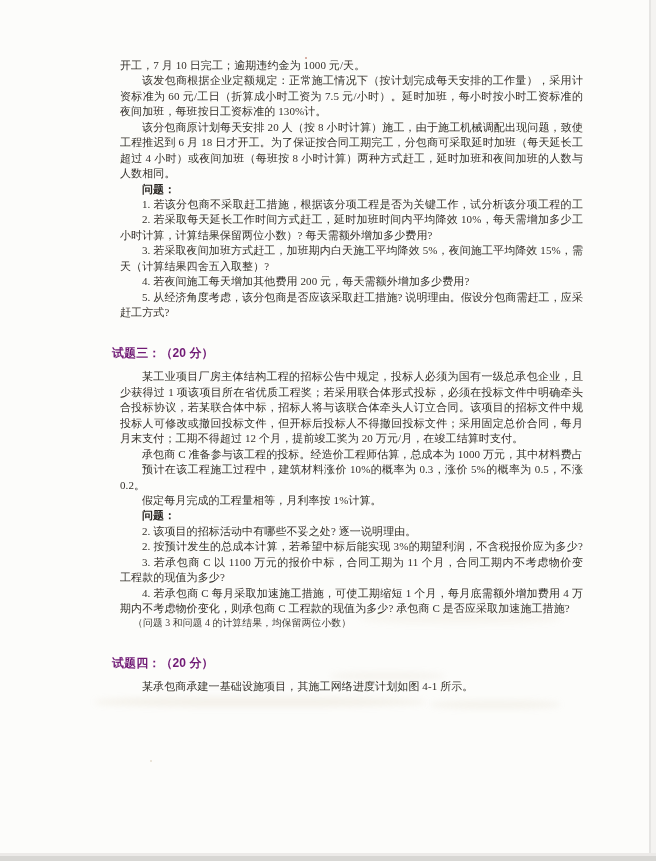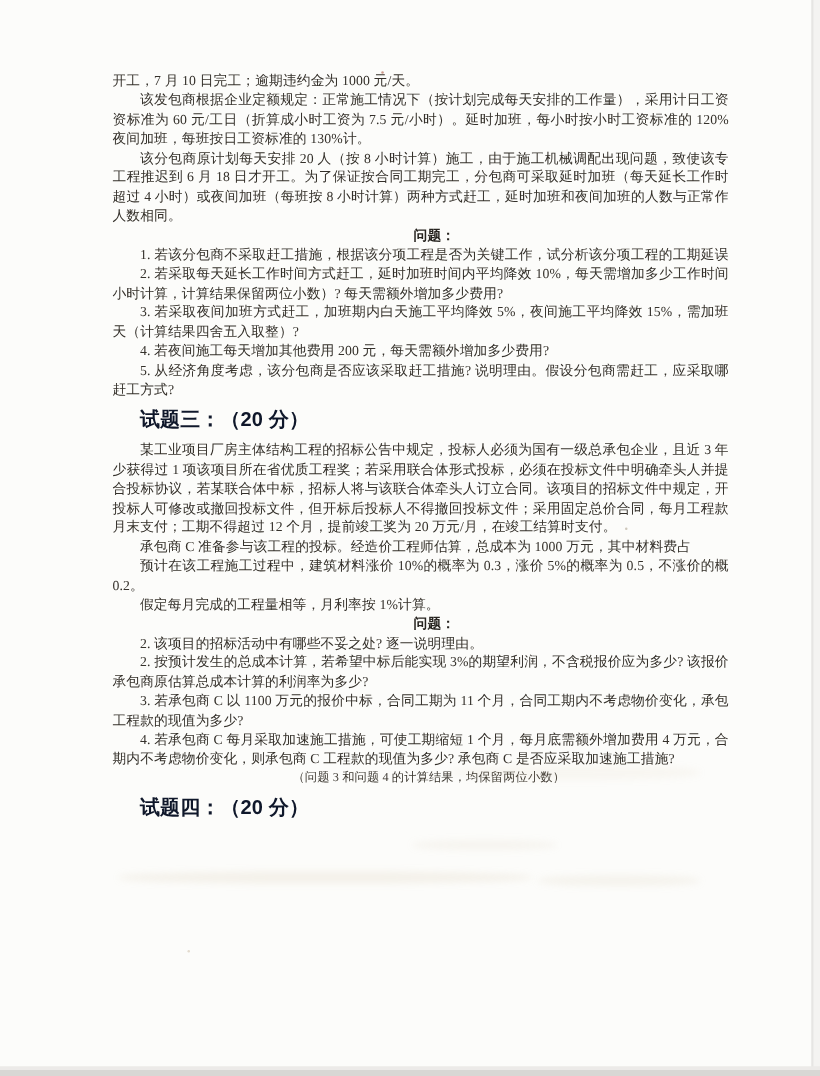--- a/index.html
+++ b/index.html
@@ -19,50 +19,49 @@
     left: 90px; top: 58px; width: 493px;
     font-size: 11px;
     line-height: 15.45px;
     color: #34302a;
     letter-spacing: 0.1px;
   }
   .line {
     height: 15.45px;
     overflow: hidden;
     text-align: left;
+    margin-left: 30px;
   }
   .line.indent { padding-left: 22px; }
   .line.full {
     text-align: justify;
     text-align-last: justify;
   }
   .line.label {
     font-family: Liberation Serif, serif;
     font-weight: 700;
     color: #26231f;
-    text-align: center;
   }
   .line.heading {
     font-family: "Liberation Sans", "DejaVu Sans", sans-serif;
     font-weight: 700;
-    font-size: 16px;
+    font-size: 12px;
     line-height: 24px;
     height: 24px;
-    margin: 5px 0 4px 0;
+    margin: 21px 0 4px 0;
     padding-left: 22px;
-    color: #0f172a;
+    color: #701a75;
     text-align: left;
   }
   .line.note {
     font-size: 9.8px;
     line-height: 14px;
     height: 14px;
     padding-left: 13px;
     color: #3c3831;
-    text-align: center;
   }
   
   .smudge {
     position: absolute;
     border-radius: 45%;
     filter: blur(3px);
     pointer-events: none;
   }
   .smudge.s1 { left: 95px;  top: 697px; width: 330px; height: 10px; background: rgba(200,178,145,0.14); }
   .smudge.s2 { left: 330px; top: 672px; width: 115px; height: 8px;  background: rgba(200,178,145,0.10); }
@@ -138,34 +137,34 @@
       <div class="line">0.2。</div>
 
       <div class="line indent">假定每月完成的工程量相等，月利率按 1%计算。</div>
 
       <div class="line label indent">问题：</div>
 
       <div class="line indent">2. 该项目的招标活动中有哪些不妥之处? 逐一说明理由。</div>
 
       <div class="line indent full">2. 按预计发生的总成本计算，若希望中标后能实现 3%的期望利润，不含税报价应为多少? 该报价按</div>
 
-      <div class="line">承包商原估算总成本计算的利润率为多少?</div>
 
       <div class="line indent full">3. 若承包商 C 以 1100 万元的报价中标，合同工期为 11 个月，合同工期内不考虑物价变化，承包商 C</div>
 
       <div class="line">工程款的现值为多少?</div>
 
       <div class="line indent full">4. 若承包商 C 每月采取加速施工措施，可使工期缩短 1 个月，每月底需额外增加费用 4 万元，合同工</div>
 
       <div class="line">期内不考虑物价变化，则承包商 C 工程款的现值为多少? 承包商 C 是否应采取加速施工措施?</div>
 
       <div class="line note">（问题 3 和问题 4 的计算结果，均保留两位小数）</div>
 
       <div class="line heading indent">试题四：（20 分）</div>
 
+      <div class="line indent">某承包商承建一基础设施项目，其施工网络进度计划如图 4-1 所示。</div>
     </div>
 
   <div class="smudge s1"></div>
   <div class="smudge s2"></div>
   <div class="smudge s3"></div>
   <div class="smudge s4"></div>
 
   <div class="speck p1"></div>
   <div class="speck p2"></div>
   <div class="speck p3"></div>

